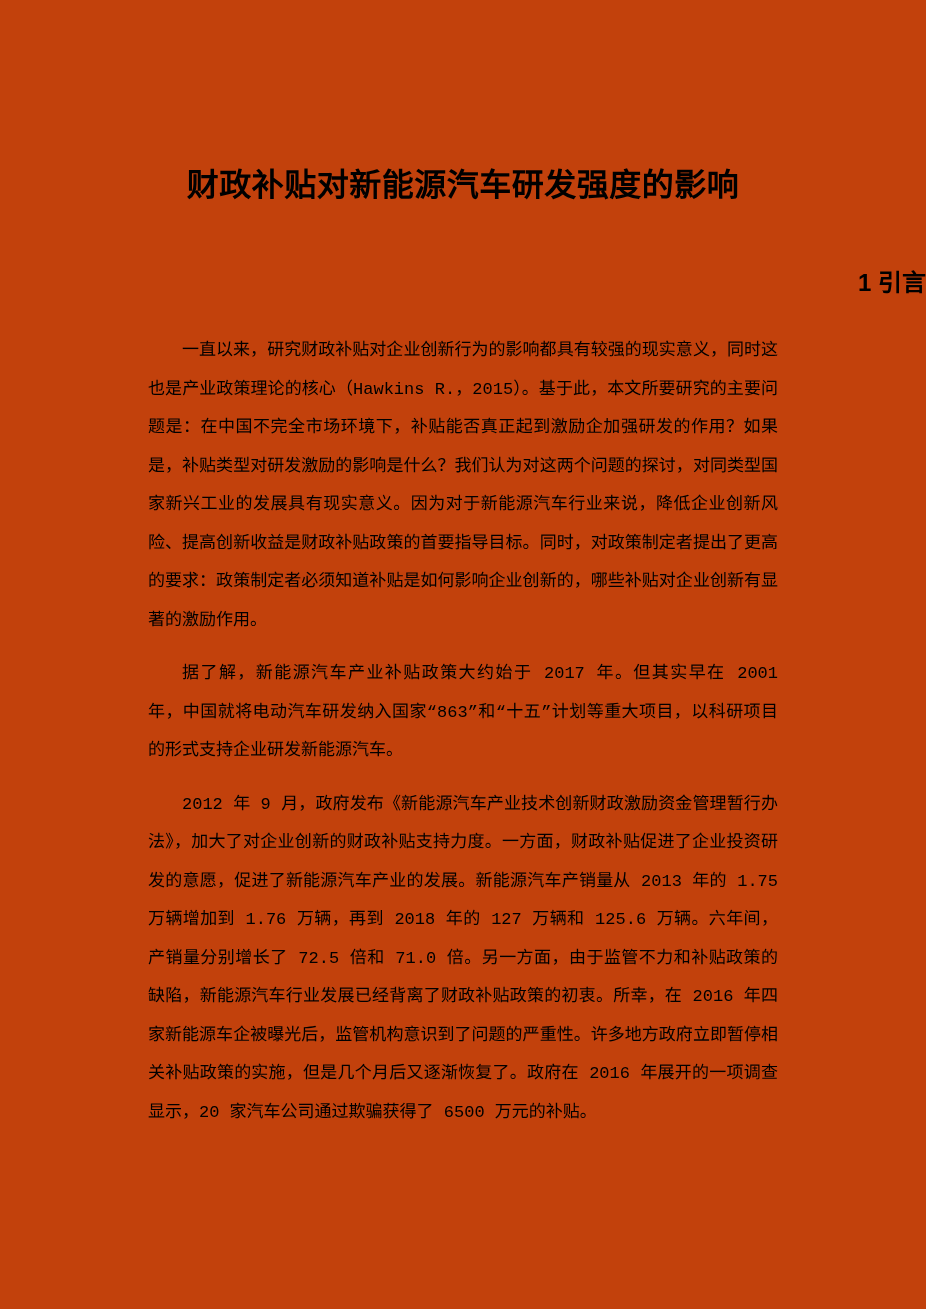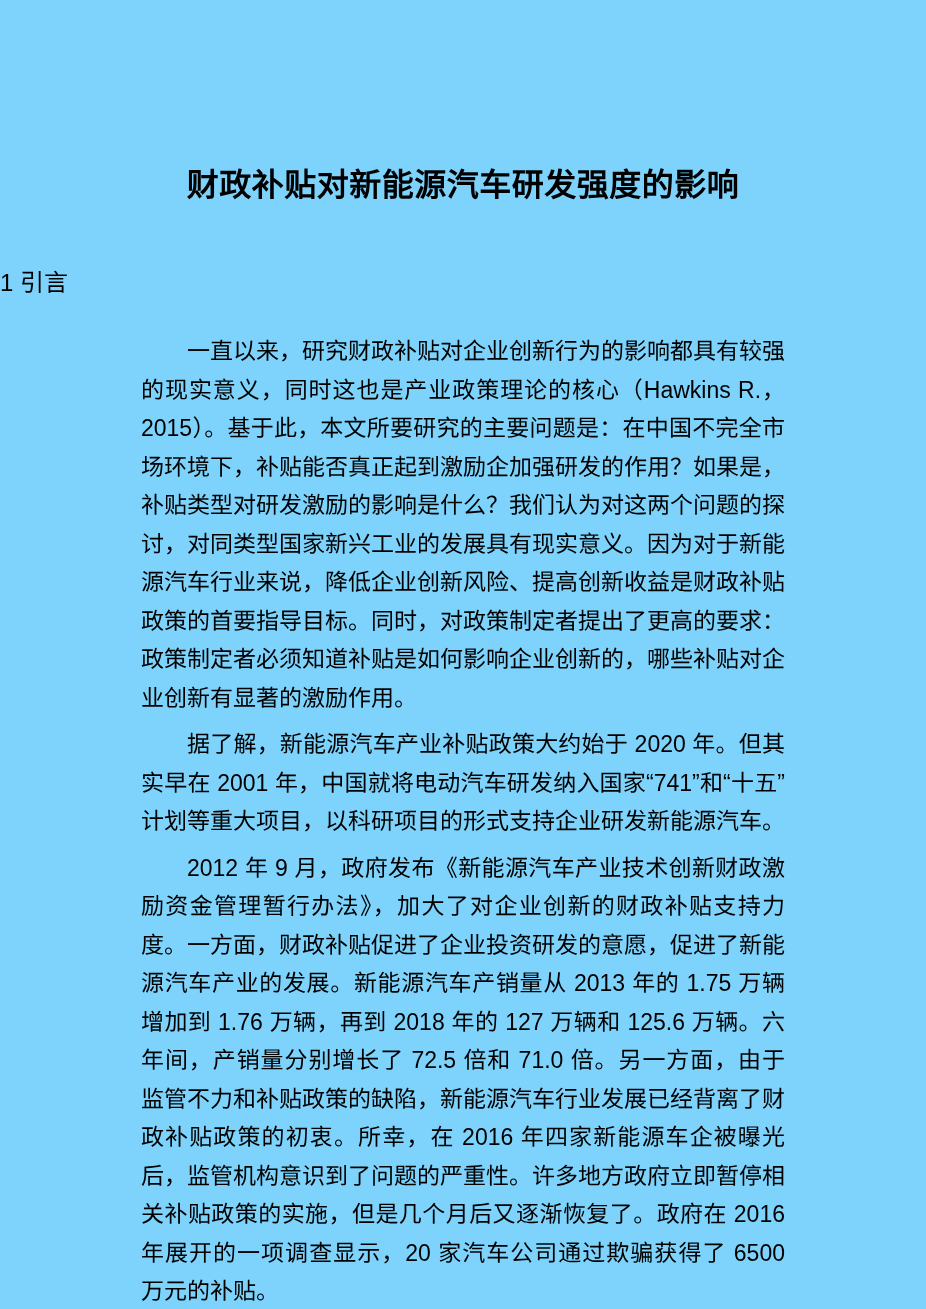--- a/index.html
+++ b/index.html
@@ -4,66 +4,66 @@
 <style>
   html, body {
     margin: 0;
     padding: 0;
     background: #ffffff;
   }
   .page {
     position: relative;
     width: 926px;
     height: 1309px;
-    background: #7dd3fc;
+    background: #c2410c;
     overflow: hidden;
     color: #000000;
   }
   .doc-title {
     margin: 0;
     padding-top: 164px;
     text-align: center;
     font-family: "Liberation Sans", "DejaVu Sans", sans-serif;
     font-weight: bold;
     font-size: 32px;
     line-height: 42px;
     letter-spacing: 0.5px;
     color: #000000;
   }
   .section-heading {
     margin: 62px 0 0 0;
-    text-align: left;
+    text-align: right;
     font-family: "Liberation Sans", "DejaVu Sans", sans-serif;
-    font-weight: normal;
+    font-weight: bold;
     font-size: 24px;
     line-height: 30px;
     color: #000000;
   }
   .doc-body {
     width: 660px;
     margin: 34px auto 0 auto;
   }
   .doc-body p.para {
-    margin: 8px;
+    margin: 15px;
     padding: 0;
-    font-family: Liberation Sans, sans-serif;
-    font-size: 23px;
+    font-family: Liberation Mono, monospace;
+    font-size: 17px;
     line-height: 38.5px;
     text-align: justify;
     text-indent: 2em;
     color: #000000;
     word-break: normal;
   }
 </style>
 </head>
 <body>
 
 <div class="page">
   <h1 class="doc-title">财政补贴对新能源汽车研发强度的影响</h1>
 
   <h2 class="section-heading">1 引言</h2>
 
   <div class="doc-body">
     <p class="para">一直以来，研究财政补贴对企业创新行为的影响都具有较强的现实意义，同时这也是产业政策理论的核心（Hawkins R.，2015）。基于此，本文所要研究的主要问题是：在中国不完全市场环境下，补贴能否真正起到激励企加强研发的作用？如果是，补贴类型对研发激励的影响是什么？我们认为对这两个问题的探讨，对同类型国家新兴工业的发展具有现实意义。因为对于新能源汽车行业来说，降低企业创新风险、提高创新收益是财政补贴政策的首要指导目标。同时，对政策制定者提出了更高的要求：政策制定者必须知道补贴是如何影响企业创新的，哪些补贴对企业创新有显著的激励作用。</p>
-    <p class="para">据了解，新能源汽车产业补贴政策大约始于 2020 年。但其实早在 2001 年，中国就将电动汽车研发纳入国家“741”和“十五”计划等重大项目，以科研项目的形式支持企业研发新能源汽车。</p>
+    <p class="para">据了解，新能源汽车产业补贴政策大约始于 2017 年。但其实早在 2001 年，中国就将电动汽车研发纳入国家“863”和“十五”计划等重大项目，以科研项目的形式支持企业研发新能源汽车。</p>
     <p class="para">2012 年 9 月，政府发布《新能源汽车产业技术创新财政激励资金管理暂行办法》，加大了对企业创新的财政补贴支持力度。一方面，财政补贴促进了企业投资研发的意愿，促进了新能源汽车产业的发展。新能源汽车产销量从 2013 年的 1.75 万辆增加到 1.76 万辆，再到 2018 年的 127 万辆和 125.6 万辆。六年间，产销量分别增长了 72.5 倍和 71.0 倍。另一方面，由于监管不力和补贴政策的缺陷，新能源汽车行业发展已经背离了财政补贴政策的初衷。所幸，在 2016 年四家新能源车企被曝光后，监管机构意识到了问题的严重性。许多地方政府立即暂停相关补贴政策的实施，但是几个月后又逐渐恢复了。政府在 2016 年展开的一项调查显示，20 家汽车公司通过欺骗获得了 6500 万元的补贴。</p>
   </div>
 </div>
 
 </body></html>

